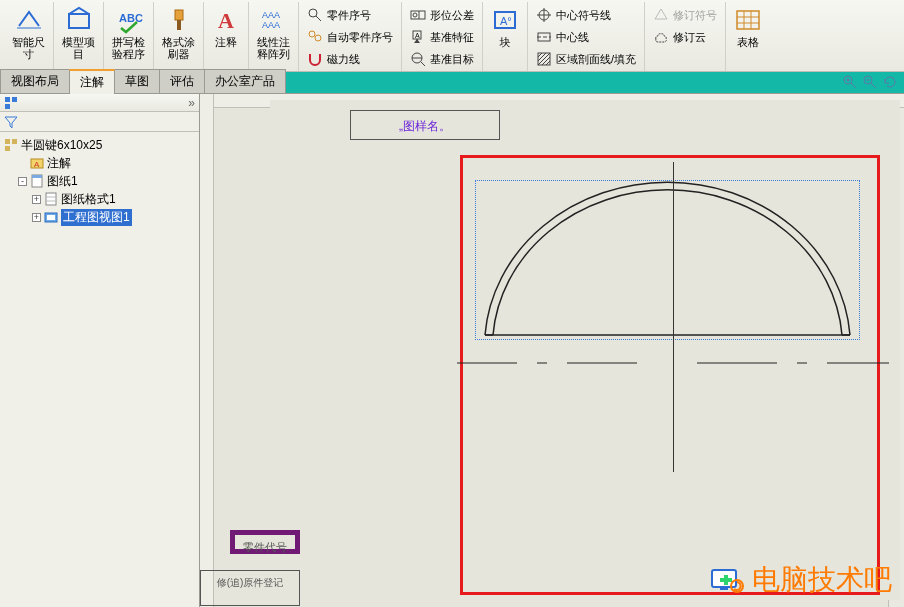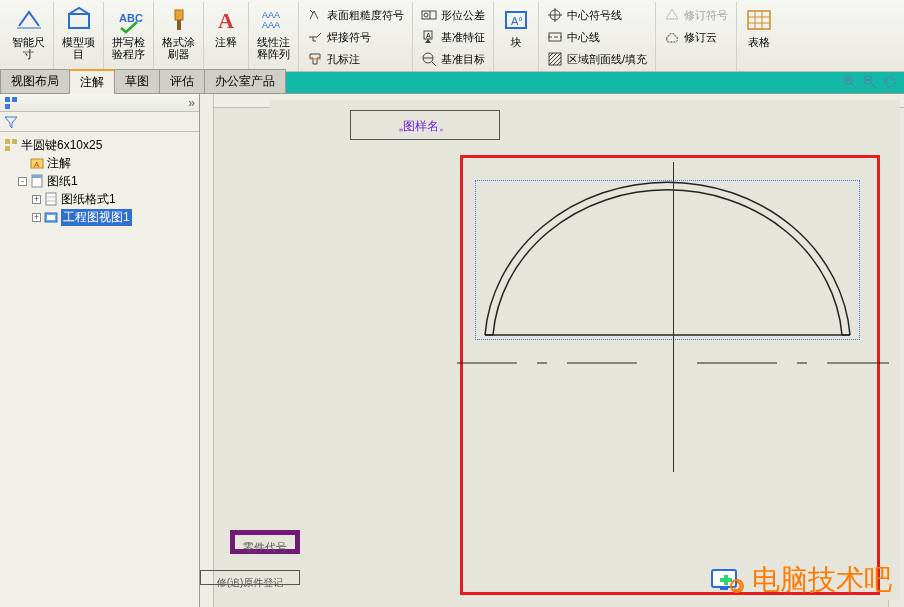--- a/index.html
+++ b/index.html
@@ -45,21 +45,21 @@
 .ind2 { padding-left: 30px; }
 
 
 .canvaswrap { flex: 1; position: relative; background: #e6e5db; }
 .rulerH { position: absolute; left: 0; right: 0; top: 0; height: 14px; background: #efeee6; border-bottom: 1px solid #c0c0b8; }
 .rulerV { position: absolute; left: 0; top: 0; bottom: 0; width: 14px; background: #efeee6; border-right: 1px solid #c0c0b8; }
 .scrollbarV { position: absolute; right: 0; top: 14px; bottom: 0; width: 16px; background: #e9e9e1; border-left: 1px solid #c0c0b8; }
 .page { position: absolute; left: 70px; top: 6px; width: 630px; height: 500px; background: #e6e5db; }
 .titleblk { position: absolute; left: 80px; top: 10px; width: 150px; height: 30px; border: 1px solid #555; text-align: center; line-height: 30px; font-size: 12px; color: #6d28d9; }
 .titleblk2 { position: absolute; left: -40px; top: 430px; width: 70px; height: 24px; border: 5px solid #701a75; text-align: center; line-height: 24px; font-size: 11px; color: #555; }
-.titleblk3 { position: absolute; left: -70px; top: 470px; width: 100px; height: 15px; border: 1px solid #555; text-align: center; line-height: 24px; font-size: 10px; color: #555; }
+.titleblk3 { position: absolute; left: -70px; top: 470px; width: 100px; height: 36px; border: 1px solid #555; text-align: center; line-height: 24px; font-size: 10px; color: #555; }
 
 .redbox { position: absolute; left: 190px; top: 55px; width: 420px; height: 440px; border: 3px solid #e71b1b; }
 .selbox { position: absolute; left: 12px; top: 22px; width: 385px; height: 160px; border: 1px dotted #3a7ad8; }
 .centerV { position: absolute; left: 210px; top: 4px; width: 0; height: 310px; border-left: 1px solid #333; }
 .centerV::before, .centerV::after { content:""; position:absolute; left:-0.5px; width:1px; height:6px; background:#e6e5db; }
 .centerV::before { top: 50px; } .centerV::after { top: 150px; }
 
 
 .watermark { position: absolute; right: 12px; bottom: 8px; display: flex; align-items: center; gap: 8px; font-size: 28px; font-weight: normal; color: #ff7a00; }
 .watermark .wmic { width: 34px; height: 28px; }
@@ -120,47 +120,45 @@
     <div class="bigbtn">
       <svg class="ic" viewBox="0 0 28 28">
           <text x="2" y="12" font-size="9" fill="#2b6cd4">AAA</text>
           <text x="2" y="22" font-size="9" fill="#2b6cd4">AAA</text>
         </svg>
       <span class="lbl">线性注
 释阵列</span>
     </div>
   </div>
 
-
   <div class="rgroup">
       <div class="smallcol">
     <div class="smallbtn">
           <svg class="ic" viewBox="0 0 16 16">
-            <path d="M3 12 L7 4 L11 12" fill="none" stroke="#444"></path>
-            <path d="M3 3 L6 6" stroke="#444"></path>
-          </svg>
-          <span class="lbl">表面粗糙度符号</span>
-        </div>
-    <div class="smallbtn">
-          <svg class="ic" viewBox="0 0 16 16">
-            <path d="M2 8 H10" stroke="#444"></path>
-            <path d="M10 8 L14 4" stroke="#444"></path>
-            <path d="M6 8 L6 12 L9 12" fill="none" stroke="#444"></path>
-          </svg>
-          <span class="lbl">焊接符号</span>
-        </div>
-    <div class="smallbtn">
-          <svg class="ic" viewBox="0 0 16 16">
-            <path d="M3 3 H13 V7 H10 V13 H6 V7 H3 Z" fill="none" stroke="#444"></path>
-            <path d="M2 8 H14" stroke="#e07a2a"></path>
-          </svg>
-          <span class="lbl">孔标注</span>
-        </div>
-  </div>
-    </div>
+            <circle cx="6" cy="6" r="4" fill="none" stroke="#444"></circle>
+            <path d="M9 9 L14 14" stroke="#444"></path>
+          </svg>
+          <span class="lbl">零件序号</span>
+        </div>
+    <div class="smallbtn">
+          <svg class="ic" viewBox="0 0 16 16">
+            <circle cx="5" cy="5" r="3" fill="none" stroke="#d08a2a"></circle>
+            <circle cx="11" cy="9" r="3" fill="none" stroke="#d08a2a"></circle>
+          </svg>
+          <span class="lbl">自动零件序号</span>
+        </div>
+    <div class="smallbtn">
+          <svg class="ic" viewBox="0 0 16 16">
+            <path d="M3 3 v6 a5 5 0 0 0 10 0 v-6" fill="none" stroke="#c23" stroke-width="2"></path>
+          </svg>
+          <span class="lbl">磁力线</span>
+        </div>
+  </div>
+    </div>
+
 
   <div class="rgroup">
       <div class="smallcol">
     <div class="smallbtn">
           <svg class="ic" viewBox="0 0 16 16">
             <rect x="1" y="4" width="14" height="8" fill="none" stroke="#444"></rect>
             <circle cx="5" cy="8" r="2" fill="none" stroke="#444"></circle>
             <path d="M9 4 V12" stroke="#444"></path>
           </svg>
           <span class="lbl">形位公差</span>

